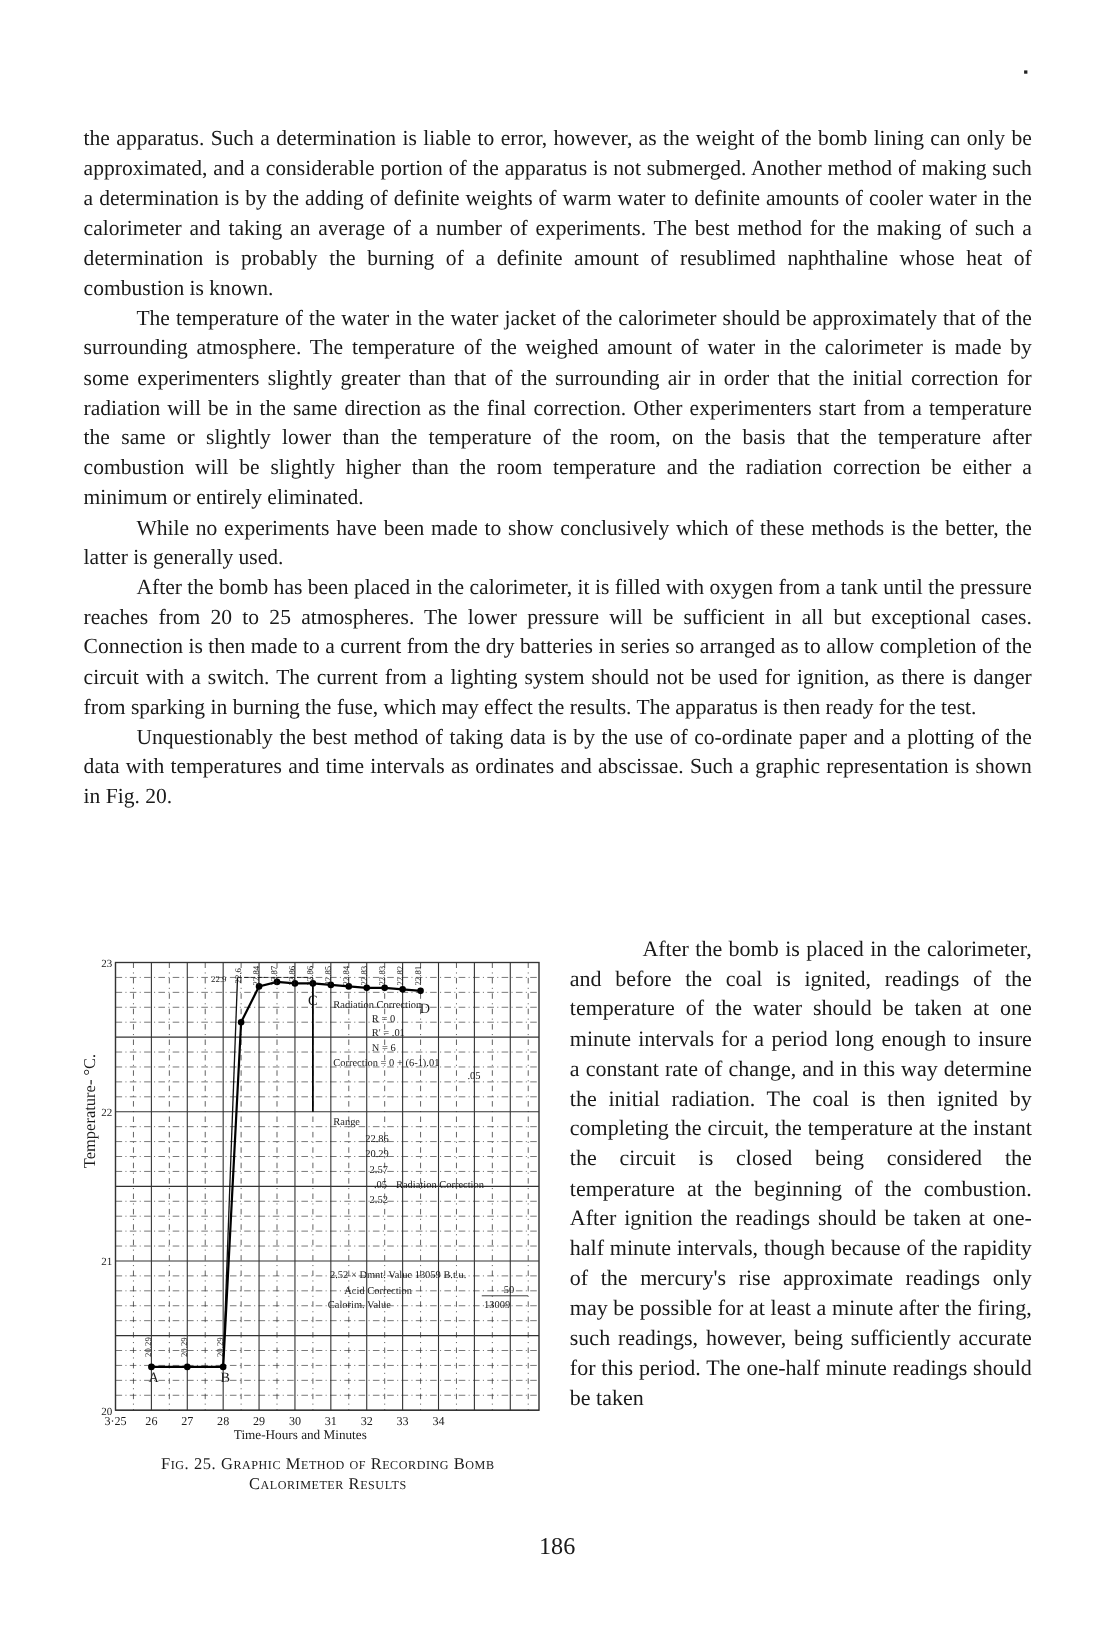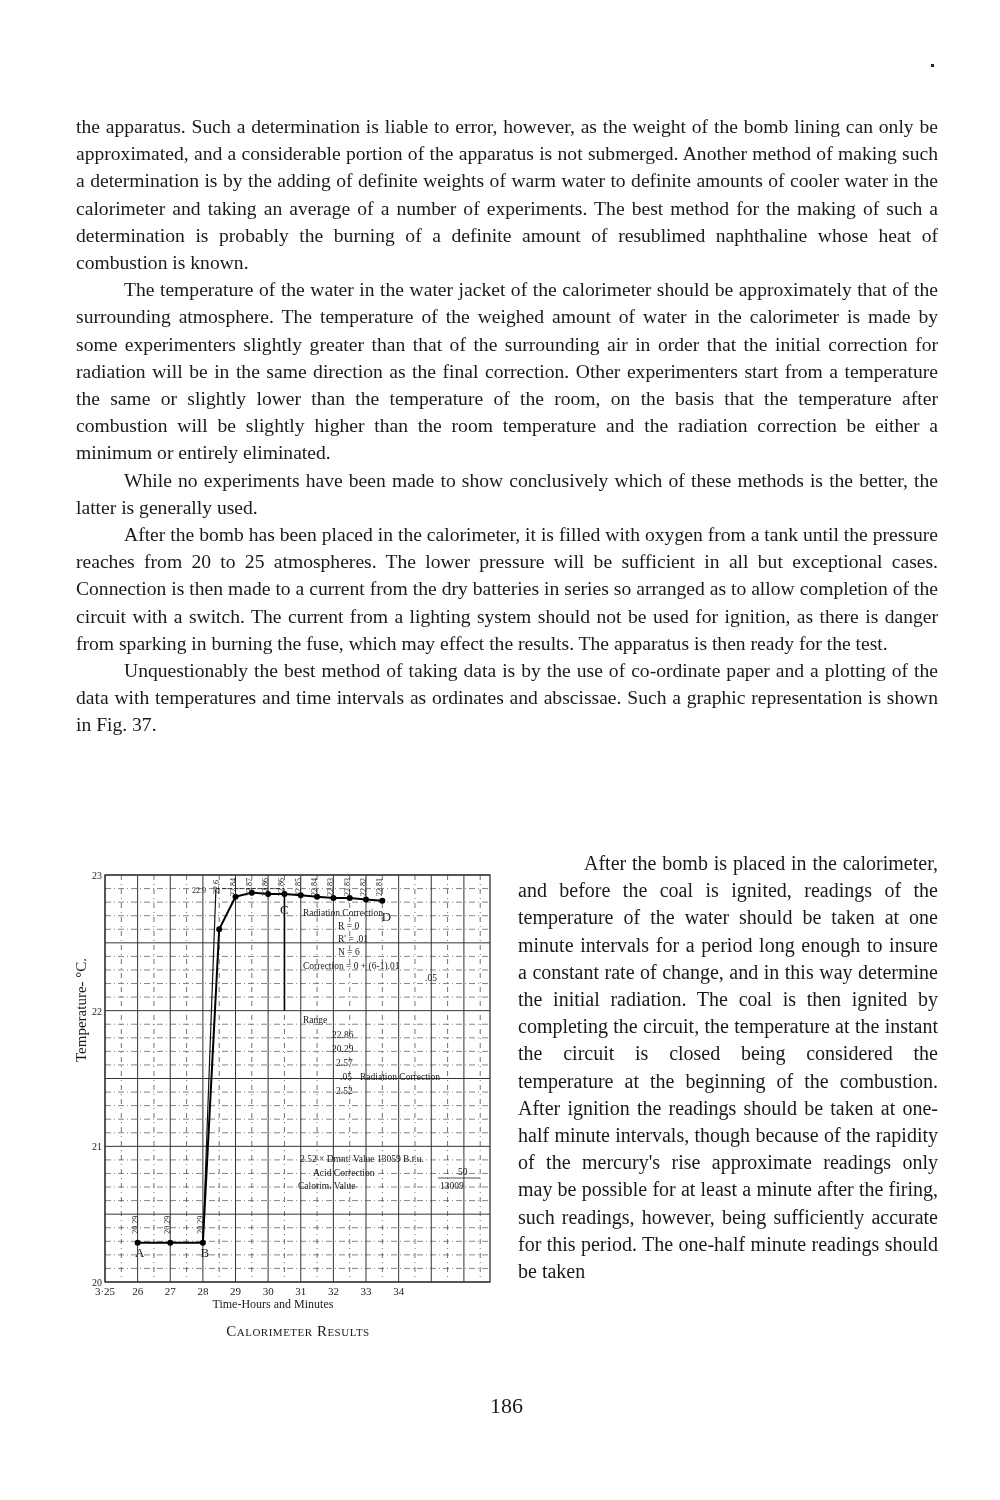--- a/index.html
+++ b/index.html
@@ -21,21 +21,21 @@
 </head>
 <body>
 
 <div class="corner-mark"></div>
 
 <div class="text-block" id="para-top">
   <p>the apparatus. Such a determination is liable to error, however, as the weight of the bomb lining can only be approximated, and a considerable portion of the apparatus is not submerged. Another method of making such a determination is by the adding of definite weights of warm water to definite amounts of cooler water in the calorimeter and taking an average of a number of experiments. The best method for the making of such a determination is probably the burning of a definite amount of resublimed naphthaline whose heat of combustion is known.</p>
   <p class="indent">The temperature of the water in the water jacket of the calorimeter should be approximately that of the surrounding atmosphere. The temperature of the weighed amount of water in the calorimeter is made by some experimenters slightly greater than that of the surrounding air in order that the initial correction for radiation will be in the same direction as the final correction. Other experimenters start from a temperature the same or slightly lower than the temperature of the room, on the basis that the temperature after combustion will be slightly higher than the room temperature and the radiation correction be either a minimum or entirely eliminated.</p>
   <p class="indent">While no experiments have been made to show conclusively which of these methods is the better, the latter is generally used.</p>
   <p class="indent">After the bomb has been placed in the calorimeter, it is filled with oxygen from a tank until the pressure reaches from 20 to 25 atmospheres. The lower pressure will be sufficient in all but exceptional cases. Connection is then made to a current from the dry batteries in series so arranged as to allow completion of the circuit with a switch. The current from a lighting system should not be used for ignition, as there is danger from sparking in burning the fuse, which may effect the results. The apparatus is then ready for the test.</p>
-  <p class="indent">Unquestionably the best method of taking data is by the use of co-ordinate paper and a plotting of the data with temperatures and time intervals as ordinates and abscissae. Such a graphic representation is shown in Fig. 37.</p>
+  <p class="indent">Unquestionably the best method of taking data is by the use of co-ordinate paper and a plotting of the data with temperatures and time intervals as ordinates and abscissae. Such a graphic representation is shown in Fig. 20.</p>
 </div>
 
 <div class="figure">
   <svg id="chart" width="450" height="460">
     <g id="grid-layer">
         <rect x="45" y="15" width="385" height="407" fill="none" stroke="#222" stroke-width="1.2"></rect>
         <line x1="45" y1="15" x2="45" y2="422" stroke="#333" stroke-width="1" stroke-dasharray=""></line>
         <line x1="61.3135593220339" y1="15" x2="61.3135593220339" y2="422" stroke="#333" stroke-width="0.7" stroke-dasharray="5,4,1,4"></line>
         <line x1="77.6271186440678" y1="15" x2="77.6271186440678" y2="422" stroke="#333" stroke-width="1" stroke-dasharray=""></line>
         <line x1="93.9406779661017" y1="15" x2="93.9406779661017" y2="422" stroke="#333" stroke-width="0.7" stroke-dasharray="5,4,1,4"></line>
@@ -166,20 +166,21 @@
         <circle cx="306.01694915254245" cy="39.41999999999996" r="3" fill="#000"></circle>
         <text x="306.01694915254245" y="27" font-size="8" text-anchor="middle" transform="rotate(-90 306.01694915254245 27)">22.82</text>
         <circle cx="322.33050847457633" cy="40.77666666666687" r="3" fill="#000"></circle>
         <text x="322.33050847457633" y="27" font-size="8" text-anchor="middle" transform="rotate(-90 322.33050847457633 27)">22.81</text>
         <text x="326.33050847457633" y="60.77666666666687" font-size="13" text-anchor="middle">D</text>
       </g>
   </svg>
 </div>
 
 <div class="caption">
+  <div>Fig. 25. Graphic Method of Recording Bomb</div>
   <div>Calorimeter Results</div>
 </div>
 
 <div class="right-col">
   <p>After the bomb is placed in the calorimeter, and before the coal is ignited, readings of the temperature of the water should be taken at one minute intervals for a period long enough to insure a constant rate of change, and in this way determine the initial radiation. The coal is then ignited by completing the circuit, the temperature at the instant the circuit is closed being considered the temperature at the beginning of the combustion. After ignition the readings should be taken at one-half minute intervals, though because of the rapidity of the mercury's rise approximate readings only may be possible for at least a minute after the firing, such readings, however, being sufficiently accurate for this period. The one-half minute readings should be taken</p>
 </div>
 
 <div class="page-number">186</div>
 
 </body></html>

